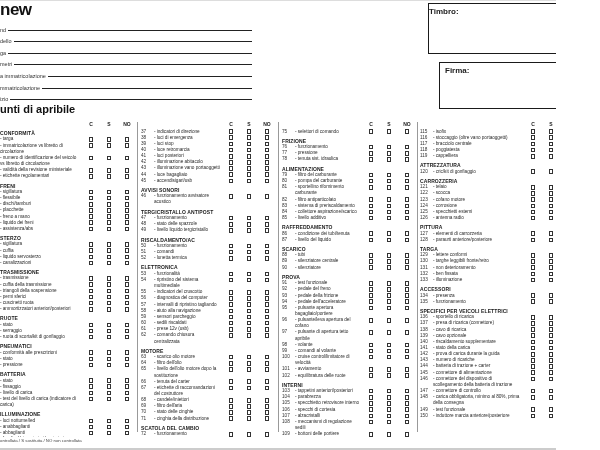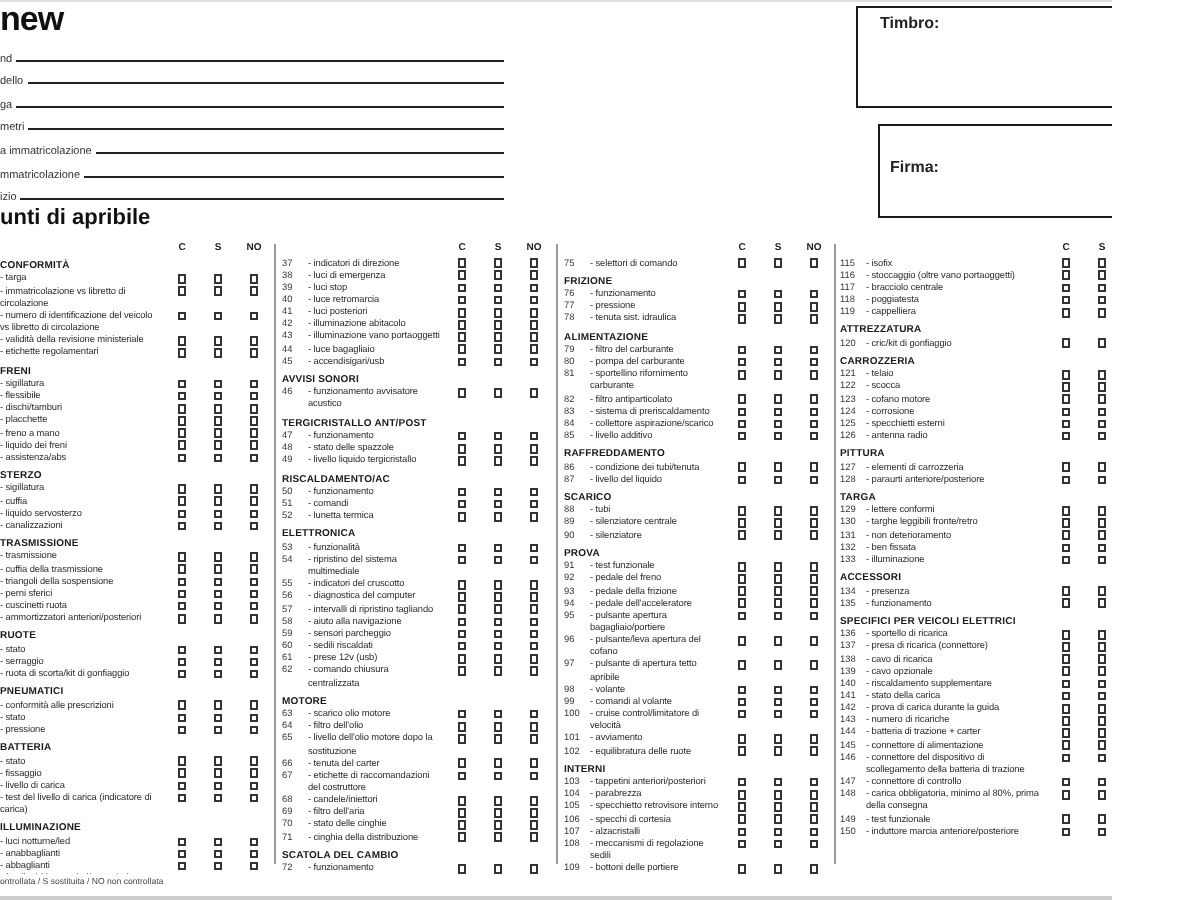--- a/index.html
+++ b/index.html
@@ -9,23 +9,23 @@
   .page::after{content:"";position:absolute;left:0;bottom:0;width:600px;height:2px;background:#ccc;}
 
   .logo{position:absolute;left:0;top:0;font-size:17px;font-weight:bold;letter-spacing:-0.5px;color:#111;}
 
   .fields{position:absolute;left:0;top:21px;width:252px;}
   .frow{display:flex;align-items:flex-end;height:11.6px;}
   .flabel{font-size:5.5px;color:#333;white-space:pre;}
   .fline{flex:1;border-bottom:0.9px solid #222;margin-left:2px;margin-bottom:2px;height:1px;}
 
   .stampbox{position:absolute;left:428px;top:3px;width:172px;height:51px;border:1.5px solid #1a1a1a;
-            box-sizing:border-box;padding:3px 11px;font-size:8px;font-weight:bold;}
+            box-sizing:border-box;padding:3px 0;font-size:8px;font-weight:bold;}
   .signbox{position:absolute;left:439px;top:62px;width:161px;height:47px;border:1.5px solid #1a1a1a;
-           box-sizing:border-box;padding:16px 5px;font-size:8px;font-weight:bold;}
+           box-sizing:border-box;padding:3px 5px;font-size:8px;font-weight:bold;}
 
   .heading{position:absolute;left:0;top:103px;font-size:11px;font-weight:bold;color:#111;}
 
   .col{position:absolute;top:121px;height:316px;overflow:hidden;}
   .c1{left:0;width:136px;}
   .c2{left:141px;width:135px;}
   .c3{left:282px;width:134px;}
   .c4{left:420px;width:158px;}
   .vdiv{position:absolute;top:122px;height:310px;width:0;border-left:1px solid #999;}
   .d1{left:137px;} .d2{left:278px;} .d3{left:417px;}

